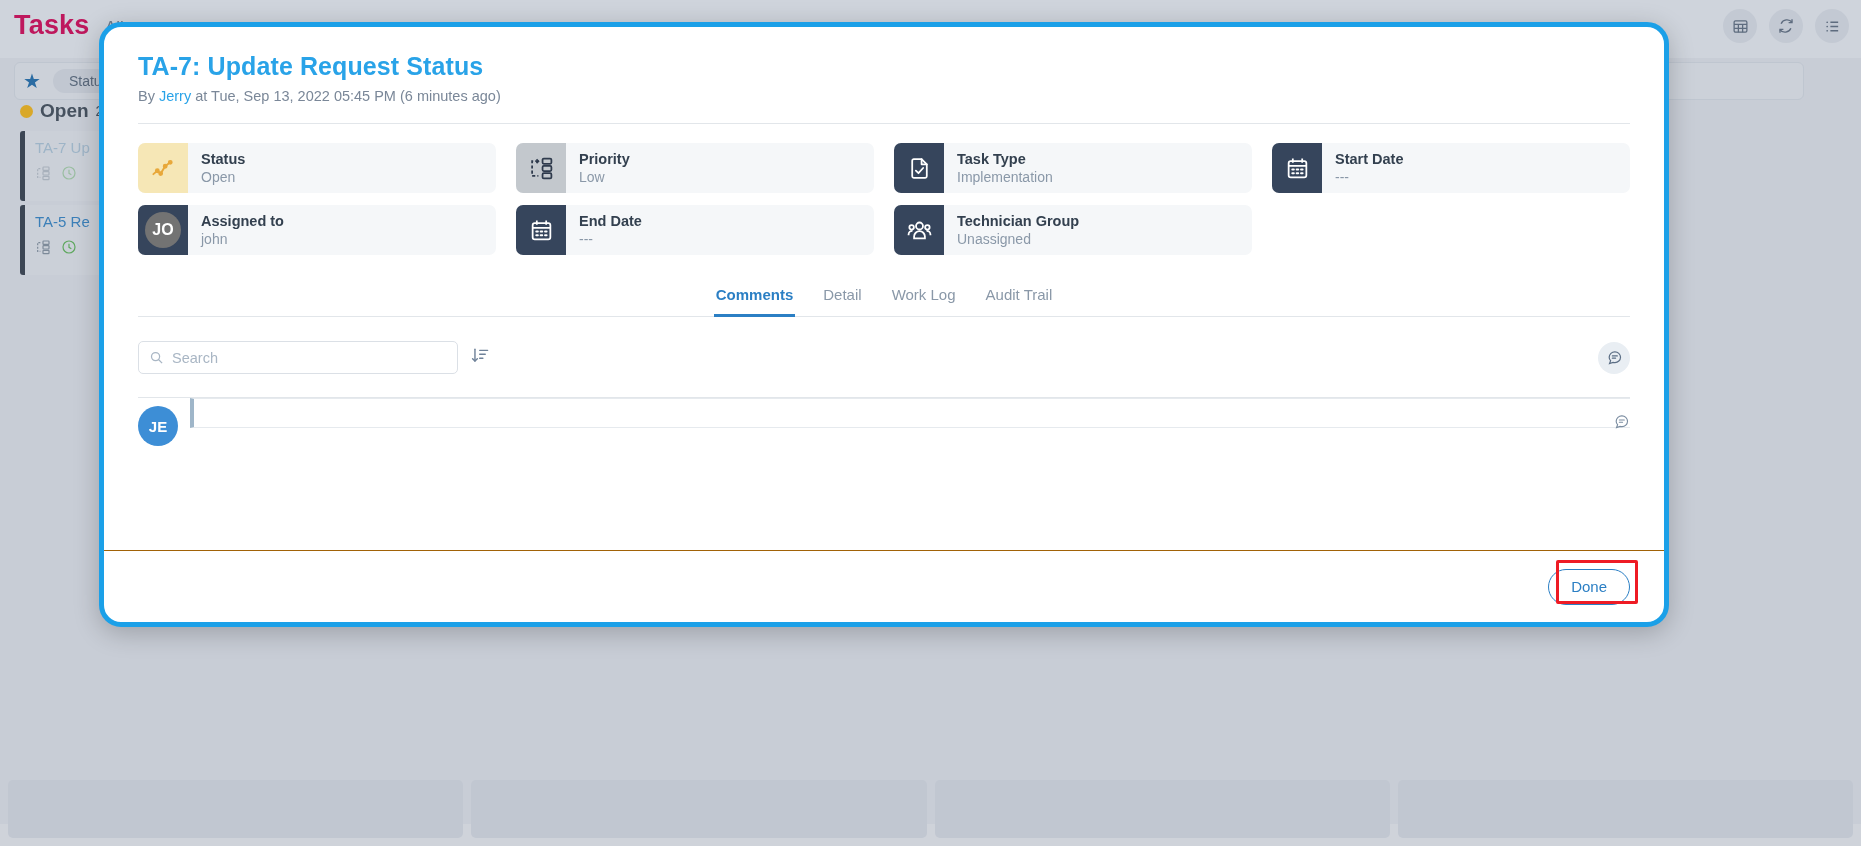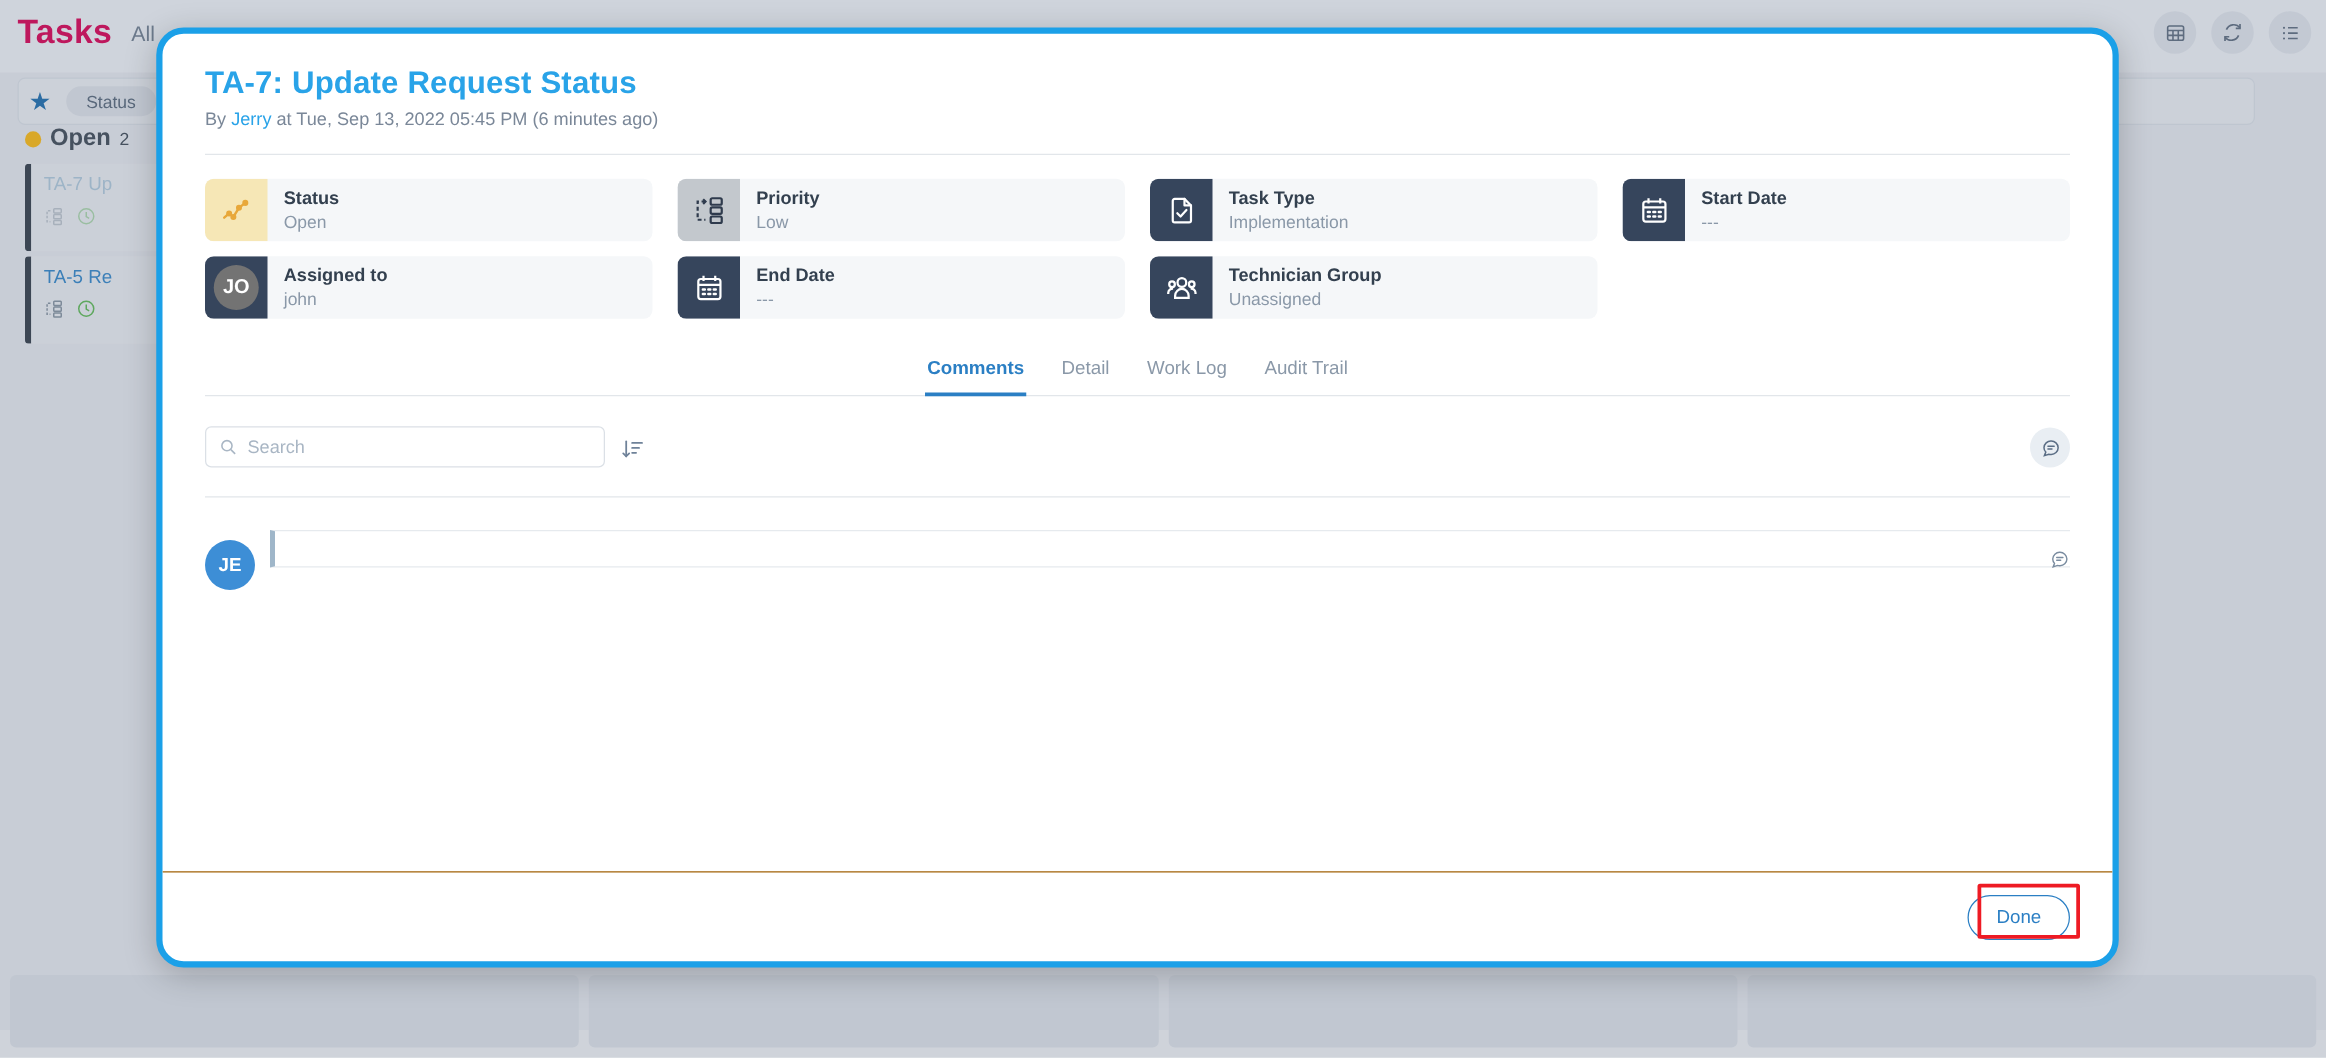--- a/index.html
+++ b/index.html
@@ -80,22 +80,22 @@
   }
   .bg-col-panel { flex: 1; background: #c1c7d1; border-radius: 5px; }
   #bg-bottom-strip {
     position: absolute; left: 0; right: 0; bottom: 0; height: 22px;
     background: #cfd3da;
   }
 
   
   #modal {
     position: absolute;
-    left: 125px; top: 22px;
-    width: 1570px; height: 752px;
+    left: 99px; top: 22px;
+    width: 1570px; height: 605px;
     background: #ffffff;
     border: 5px solid #1ba0e8;
     border-radius: 22px;
     overflow: hidden;
     box-shadow: 0 6px 26px rgba(0,0,0,.22);
   }
   #modal-body {
     position: absolute; inset: 0;
     padding: 25px 34px 0 34px;
   }
@@ -159,21 +159,21 @@
     padding: 5px 2px 11px 2px;
     border-bottom: 3px solid transparent;
     margin-bottom: -1px;
     cursor: pointer;
   }
   .tab.active { color: #2b7fc4; font-weight: bold; border-bottom-color: #2b7fc4; }
 
   
   #search-row {
     margin-top: 24px;
-    display: flex; align-items: flex-end;
+    display: flex; align-items: center;
   }
   #search-box {
     width: 320px; height: 33px;
     border: 1px solid #dbe0e6; border-radius: 5px;
     display: flex; align-items: center; gap: 8px;
     padding: 0 10px;
   }
   #search-input {
     border: none; outline: none; flex: 1;
     font-size: 14.5px; color: #33404f;
@@ -185,21 +185,21 @@
   #comment-action-btn {
     margin-left: auto;
     width: 32px; height: 32px; border-radius: 50%;
     background: #e9eef3; color: #5b6e85;
     display: flex; align-items: center; justify-content: center;
     cursor: pointer;
   }
   #search-divider { margin-top: 23px; border-top: 1px solid #e2e6ea; }
 
   
-  #comment-list { margin-top: 26px; }
+  #comment-list { }
   .comment-row { display: flex; align-items: flex-start; gap: 12px; }
   .comment-avatar {
     width: 40px; height: 40px; border-radius: 50%;
     background: #3d8ed6; color: #fff;
     display: flex; align-items: center; justify-content: center;
     font-size: 15px; font-weight: bold; flex: none;
     margin-top: 8px;
   }
   .comment-body {
     flex: 1;

